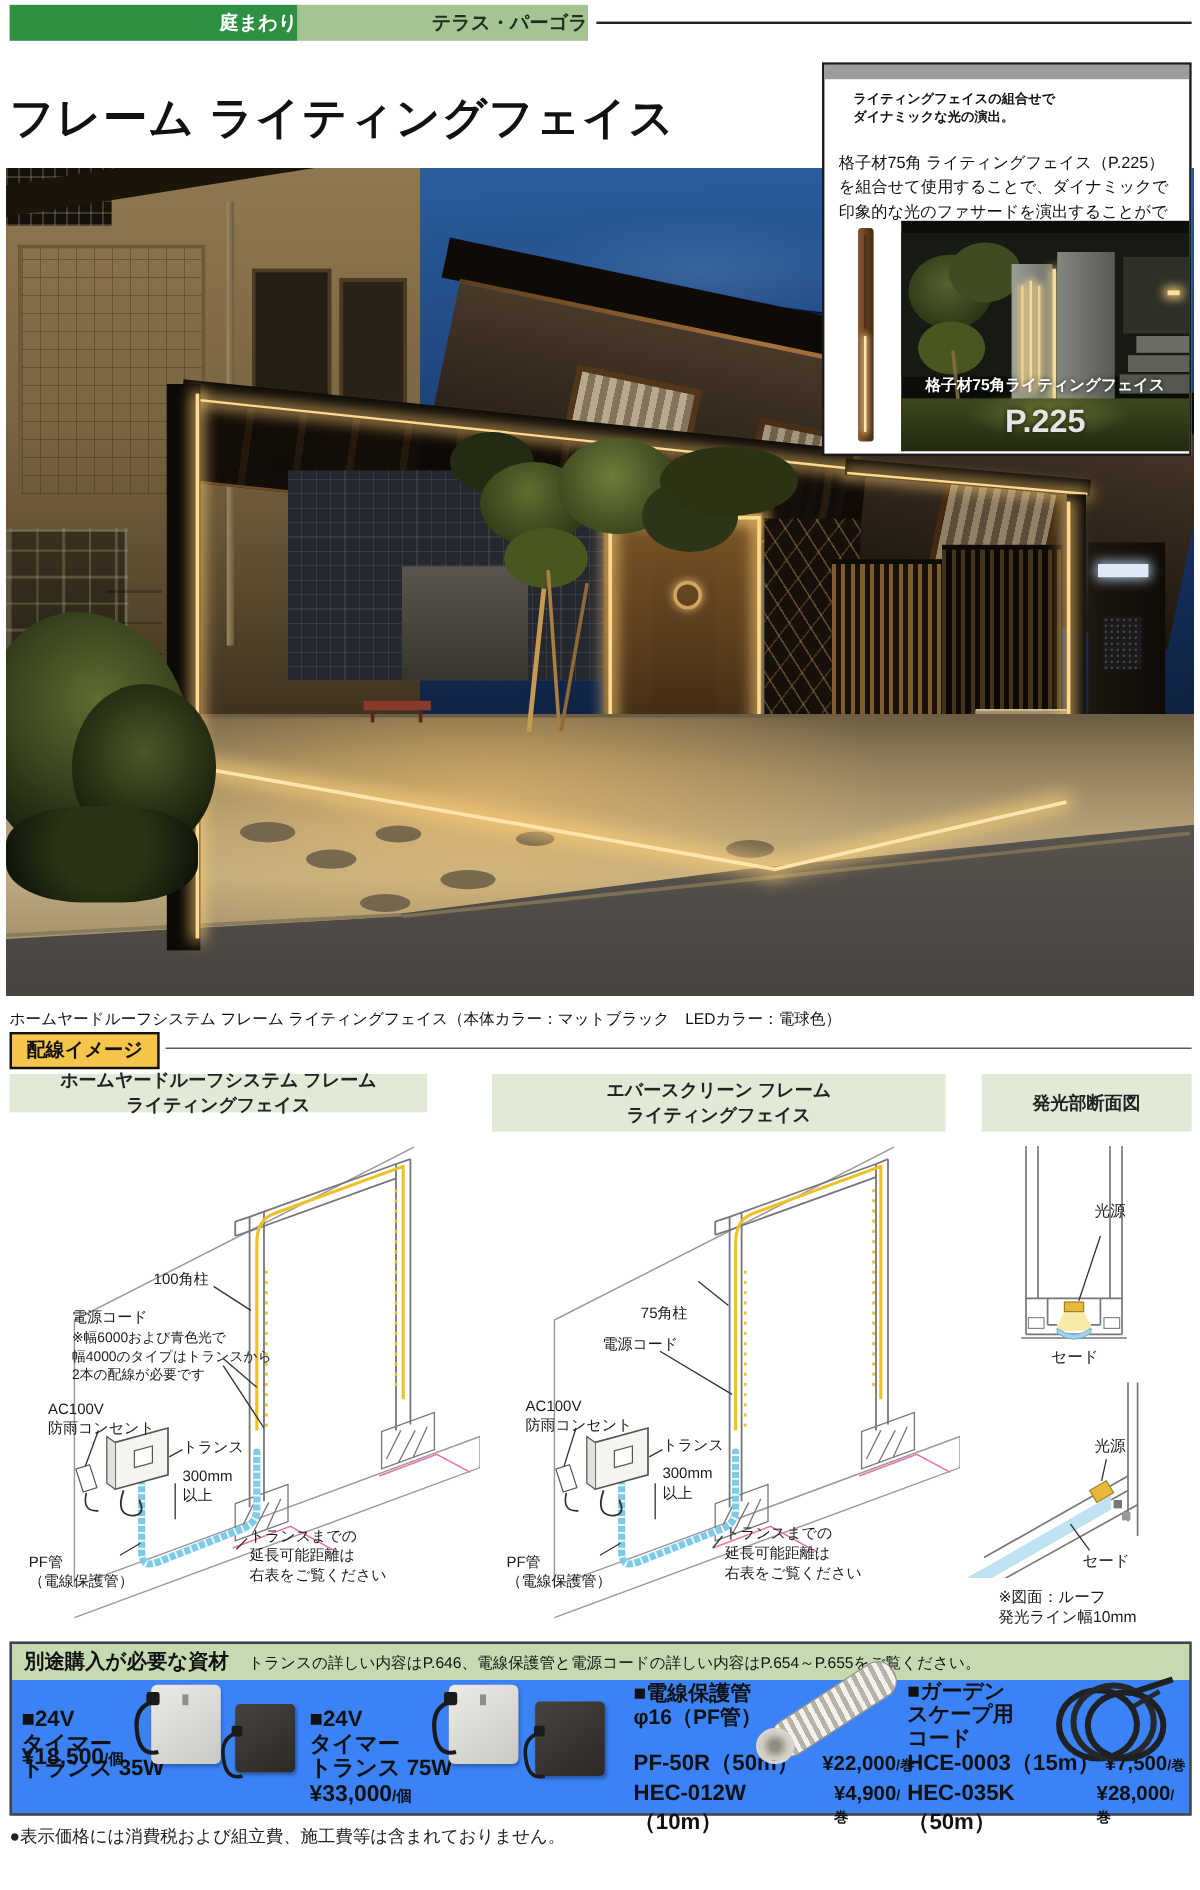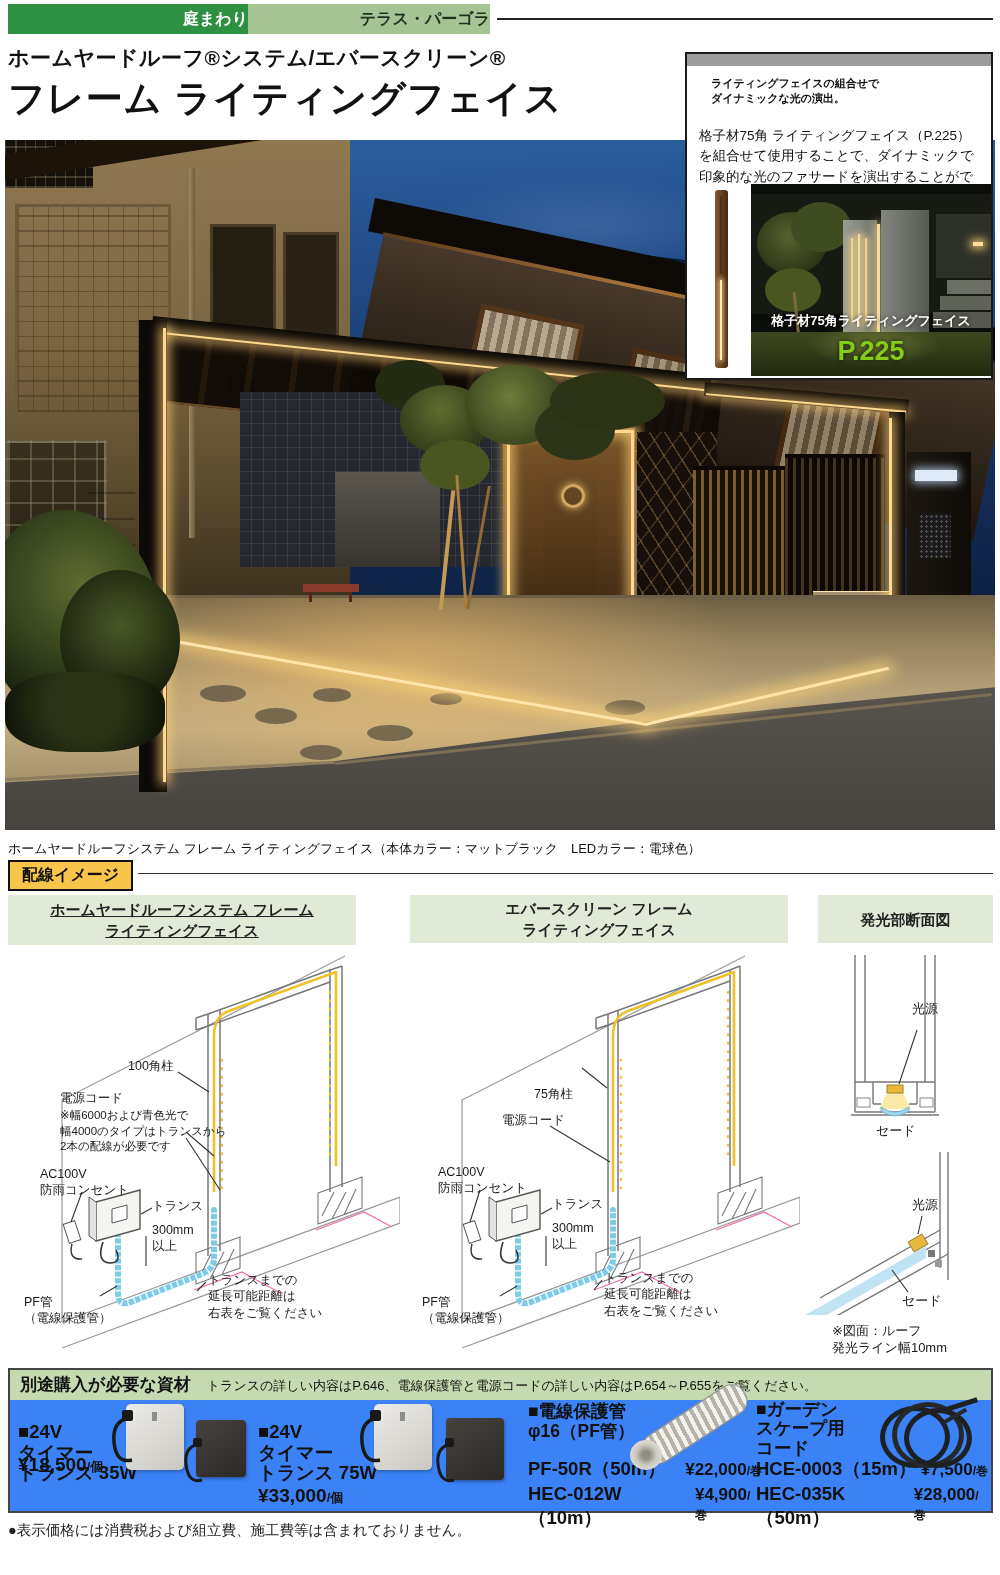--- a/index.html
+++ b/index.html
@@ -26,21 +26,20 @@
 <div class="page">
 
   <div class="a tab" style="left:8px;top:4px;width:240px;height:30px;background:#2e9142;color:#fff;">
       <span>庭まわり</span>
     </div>
   <div class="a tab" style="left:248px;top:4px;width:242px;height:30px;background:#a6c394;color:#20301f;">
       <span>テラス・パーゴラ</span>
     </div>
   <div class="a" style="left:497px;top:18px;width:496px;height:0;border-top:2px solid #222;"></div>
 
-  <div class="a" style="left:8px;top:44px;font-size:21px;font-weight:700;letter-spacing:.5px;">ホームヤードルーフ®システム/エバースクリーン®</div>
   <div class="a" style="left:8px;top:74px;font-size:37px;font-weight:700;letter-spacing:1px;">フレーム ライティングフェイス</div>
 
   <div class="a" style="left:5px;top:140px;width:990px;height:690px;overflow:hidden;
               background:linear-gradient(178deg,#2c5f9f 0%,#234e8a 18%,#1a3a6e 38%,#122a52 56%,#0c1c38 74%,#081427 100%);">
     <div class="a" style="left:420px;top:36px;width:320px;height:100px;background:radial-gradient(ellipse,rgba(120,160,210,.22),transparent 70%);"></div>
     <div class="a" style="left:370px;top:82px;width:330px;height:1.5px;background:rgba(8,18,38,.9);transform:rotate(7deg);transform-origin:left top;"></div>
 
     <div class="a" style="left:370px;top:58px;width:640px;height:34px;background:#0e0a06;transform:rotate(11.8deg);transform-origin:left top;"></div>
     <div class="a" style="left:378px;top:92px;width:624px;height:4px;border-radius:2px;background:linear-gradient(90deg,#5c3c1c,#a5713a 40%,#8a5c28);transform:rotate(11.8deg);transform-origin:left top;"></div>
     <div class="a" style="left:378px;top:96px;width:640px;height:178px;background:linear-gradient(180deg,#473829 0%,#2e241a 55%,#1d150e 100%);transform:rotate(11.8deg);transform-origin:left top;">
@@ -188,32 +187,32 @@
       <div class="a" style="left:185px;top:30px;width:55px;height:64px;background:#2e3128;"></div>
       <div class="a" style="left:222px;top:58px;width:10px;height:4px;background:#ffdf9a;box-shadow:0 0 8px 3px rgba(255,215,130,.8);"></div>
       <div class="a" style="left:182px;top:96px;width:58px;height:66px;">
         <div class="a" style="left:14px;top:0;width:44px;height:14px;background:#6b6e62;"></div>
         <div class="a" style="left:7px;top:16px;width:51px;height:14px;background:#5f6256;"></div>
         <div class="a" style="left:0;top:32px;width:58px;height:16px;background:#55584c;"></div>
       </div>
       <div class="a" style="left:0;top:148px;width:240px;height:44px;background:linear-gradient(180deg,#3c471f,#232b10);"></div>
       <div class="a" style="left:55px;top:140px;width:135px;height:42px;background:radial-gradient(ellipse,rgba(190,200,90,.4),transparent 70%);"></div>
       <div class="a" style="left:0;top:128px;width:240px;text-align:center;color:#fff;font-size:13px;font-weight:700;text-shadow:0 0 4px rgba(0,0,0,.8);">格子材75角ライティングフェイス</div>
-      <div class="a" style="left:0;top:152px;width:240px;text-align:center;color:#84cc16;font-size:27px;font-weight:700;text-shadow:0 0 5px rgba(0,0,0,.8);">P.225</div>
+      <div class="a" style="left:0;top:152px;width:240px;text-align:center;color:#e5e5e5;font-size:27px;font-weight:700;text-shadow:0 0 5px rgba(0,0,0,.8);">P.225</div>
     </div>
   </div>
 
   <div class="a" style="left:8px;top:840px;font-size:13px;color:#111;">ホームヤードルーフシステム フレーム ライティングフェイス（本体カラー：マットブラック　LEDカラー：電球色）</div>
 
   <div class="a" style="left:8px;top:860px;border:2px solid #111;background:#f6c549;padding:3px 12px;font-size:16px;font-weight:700;">
     <span>配線イメージ</span>
   </div>
   <div class="a" style="left:138px;top:873px;width:855px;height:0;border-top:1.5px solid #333;"></div>
 
-  <div class="a dhead" style="left:8px;top:895px;width:348px;height:50px;text-decoration:underline;">ホームヤードルーフシステム フレーム
+  <div class="a dhead" style="left:8px;top:895px;width:348px;height:32px;">ホームヤードルーフシステム フレーム
 ライティングフェイス</div>
   <div class="a dhead" style="left:410px;top:895px;width:378px;height:48px;">エバースクリーン フレーム
 ライティングフェイス</div>
   <div class="a dhead" style="left:818px;top:895px;width:175px;height:48px;">発光部断面図</div>
 
   <div class="a" style="left:0;top:950px;width:400px;height:410px;">
     <svg width="400" height="410" viewBox="0 0 400 410" style="position:absolute;left:0;top:0;">
       <path d="M345,6 L62,150 L62,372 M62,372 L400,247 M62,398 L400,273 M400,247 L400,273" stroke="#999" fill="none" stroke-width="1.2"></path>
       <g stroke="#777" stroke-width="1.5" fill="none">
         <path d="M208,64 L208,306 M220,60 L220,301 M330,20 L330,242 M342,16 L342,237"></path>

